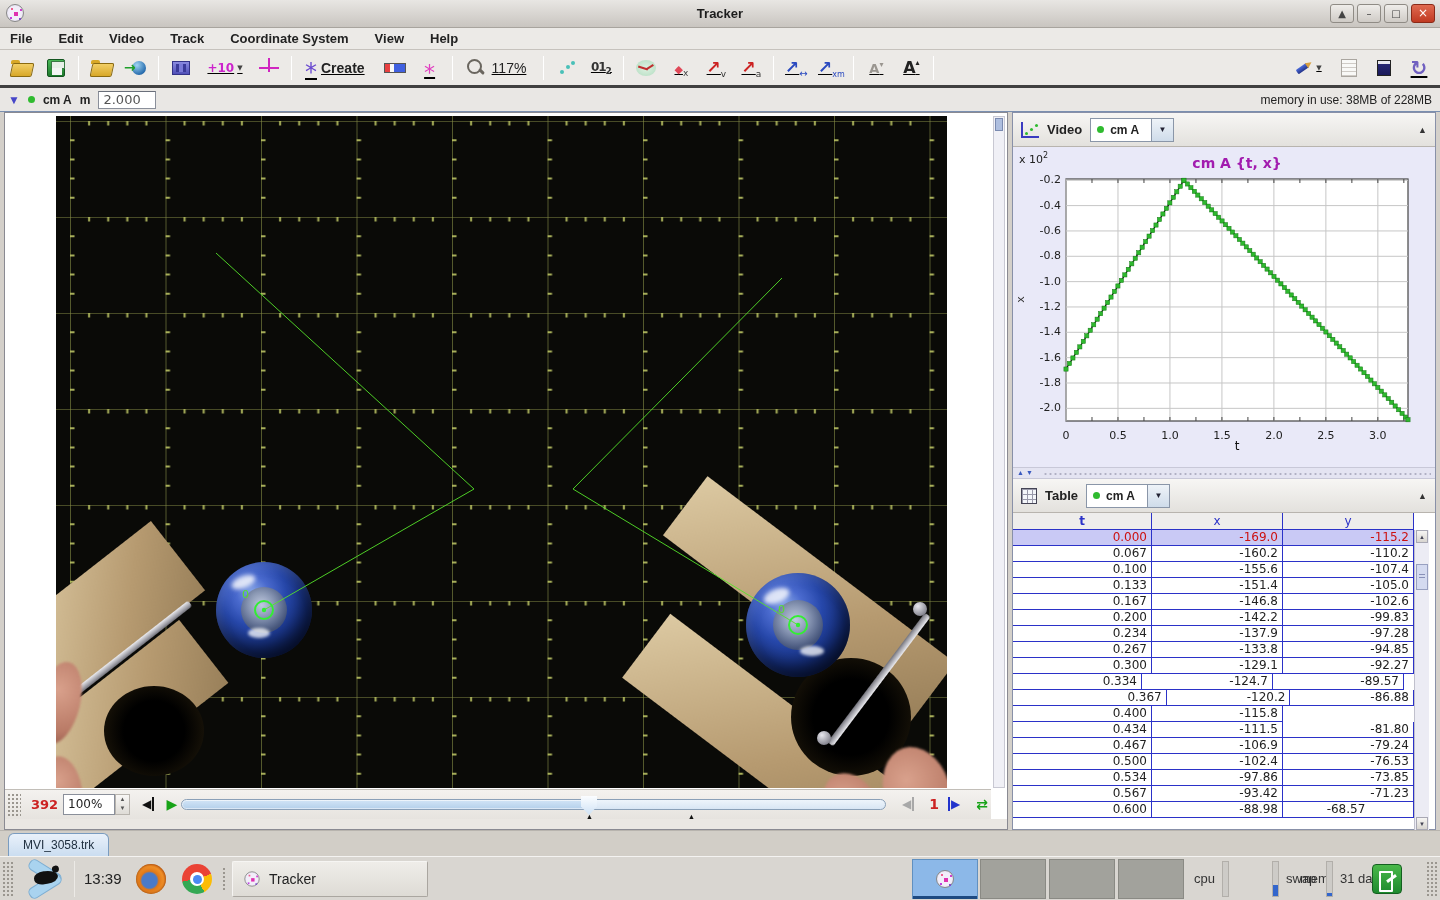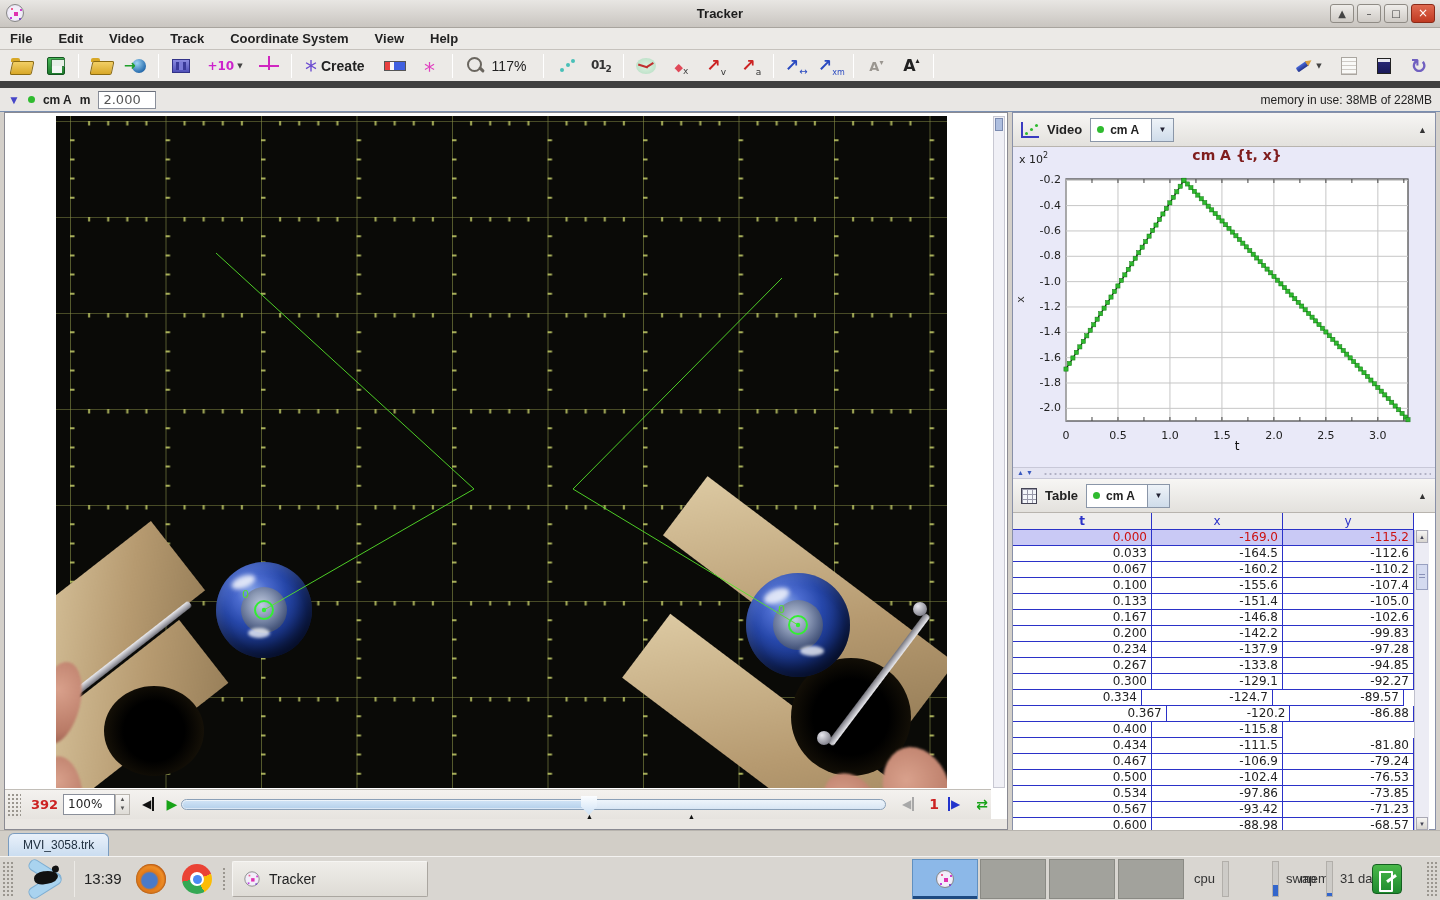--- a/index.html
+++ b/index.html
@@ -19,21 +19,21 @@
     text-align:center;color:#444;font-family:"DejaVu Sans",sans-serif;}
   .winbtn.close{background:linear-gradient(#e06a50,#c03a22);border-color:#8a2a18;color:#fff;font-size:12px;}
 
   
   .menubar{position:absolute;top:28px;left:0;right:0;height:22px;background:#eceae7;
     border-bottom:1px solid #c6c2bd;display:flex;align-items:center;padding-left:10px;gap:26px;}
   .menu-item{font-size:13px;font-weight:bold;color:#222;cursor:default;}
 
   
   .toolbar{position:absolute;top:50px;left:0;right:0;height:38px;background:#eceae7;
-    border-bottom:7px solid #404040;display:flex;align-items:center;padding:0 8px;gap:9px;}
+    border-bottom:3px solid #404040;display:flex;align-items:center;padding:0 8px;gap:9px;text-decoration:underline;}
   .tb-spacer{flex:1;}
   .sep{width:1px;height:24px;background:#c2beb8;border-right:1px solid #fff;}
   .tbtn{position:relative;width:26px;height:26px;display:inline-flex;align-items:center;
     justify-content:center;border-radius:3px;font-family:"DejaVu Sans",sans-serif;}
   
   .i-folder{width:20px;height:15px;position:relative;}
   .i-folder::before{content:"";position:absolute;left:0;top:0;width:9px;height:4px;background:#d8a828;border-radius:2px 2px 0 0;}
   .i-folder::after{content:"";position:absolute;left:0;top:3px;width:20px;height:12px;
     background:linear-gradient(#f2cf66,#d8a828);border:1px solid #8a6a10;border-radius:2px;transform:skewX(-12deg);}
   
@@ -181,22 +181,22 @@
     font-size:8px;color:#223;display:flex;align-items:center;justify-content:center;}
   .dd::before{content:"▼";}
   .i-plot{width:18px;height:16px;border-left:2px solid #3a3ac0;border-bottom:2px solid #3a3ac0;position:relative;}
   .i-plot::before{content:"";position:absolute;left:2px;bottom:1px;width:3px;height:3px;border-radius:50%;background:#2fbb2f;
     box-shadow:5px -4px 0 #2fbb2f,10px -8px 0 #2fbb2f;}
   .i-table{width:16px;height:16px;border:1px solid #445;background:
     linear-gradient(90deg,#99a 1px,transparent 1px) 0 0/5px 5px,
     linear-gradient(#99a 1px,transparent 1px) 0 0/5px 5px,#f4f6fa;}
 
   .plot-body{position:absolute;left:0;right:0;top:34px;height:320px;background:#e9e9f8;}
-  .chart-title{position:absolute;left:53px;top:0;width:342px;text-align:center;
-    font-size:14px;font-weight:bold;color:#7f1d1d;font-family:"DejaVu Sans",sans-serif;}
+  .chart-title{position:absolute;left:53px;top:8px;width:342px;text-align:center;
+    font-size:14px;font-weight:bold;color:#a21caf;font-family:"DejaVu Sans",sans-serif;}
   .yscale{position:absolute;left:6px;top:4px;font-size:11px;color:#222;font-family:"DejaVu Sans",sans-serif;}
   .yscale sup{font-size:8px;}
   .ylab{position:absolute;left:4px;top:146px;font-size:11px;color:#333;transform:rotate(-90deg);font-family:"DejaVu Sans",sans-serif;}
   .xlab{position:absolute;left:53px;top:292px;width:342px;text-align:center;font-size:12px;color:#111;font-family:"DejaVu Sans",sans-serif;}
   .ytick{position:absolute;left:4px;width:44px;text-align:right;font-size:11px;color:#222;font-family:"DejaVu Sans",sans-serif;}
   .xtick{position:absolute;width:40px;text-align:center;font-size:11px;color:#222;font-family:"DejaVu Sans",sans-serif;}
 
   .hsplitter{position:absolute;left:0;right:0;top:354px;height:12px;background:#e4e4f2;
     border-top:1px solid #c8c8d8;border-bottom:1px solid #c8c8d8;}
   .hsplitter .arrows{position:absolute;left:4px;top:1px;font-size:7px;color:#3a5ac0;letter-spacing:2px;}
@@ -679,25 +679,20 @@
             <div class="th" style="width: 131px;">x</div>
             <div class="th" style="width: 131px;">y</div>
           </div>
         <div class="rows-viewport" id="rows-viewport">
             <div class="trow sel">
               <div class="td" style="width: 139px;">0.000</div>
               <div class="td" style="width: 131px;">-169.0</div>
               <div class="td" style="width: 131px;">-115.2</div>
             </div>
             <div class="trow">
-              <div class="td" style="width: 139px;">0.033</div>
-              <div class="td" style="width: 131px;">-164.5</div>
-              <div class="td" style="width: 131px;">-112.6</div>
-            </div>
-            <div class="trow">
               <div class="td" style="width: 139px;">0.067</div>
               <div class="td" style="width: 131px;">-160.2</div>
               <div class="td" style="width: 131px;">-110.2</div>
             </div>
             <div class="trow">
               <div class="td" style="width: 139px;">0.100</div>
               <div class="td" style="width: 131px;">-155.6</div>
               <div class="td" style="width: 131px;">-107.4</div>
             </div>
             <div class="trow">
@@ -766,21 +761,21 @@
               <div class="td" style="width: 131px;">-73.85</div>
             </div>
             <div class="trow">
               <div class="td" style="width: 139px;">0.567</div>
               <div class="td" style="width: 131px;">-93.42</div>
               <div class="td" style="width: 131px;">-71.23</div>
             </div>
             <div class="trow">
               <div class="td" style="width: 139px;">0.600</div>
               <div class="td" style="width: 131px;">-88.98</div>
-              <div class="td" style="width: 131px;">-68.57</div>
+              <div class="td" style="width: 131px; text-align: center;">-68.57</div>
             </div>
           </div>
         <div class="tscroll">
           <div class="sbtn" style="top:0">▲</div>
           <div class="sthumb"></div>
           <div class="sbtn" style="bottom:0">▼</div>
         </div>
       </div>
     </div>
   </div>

